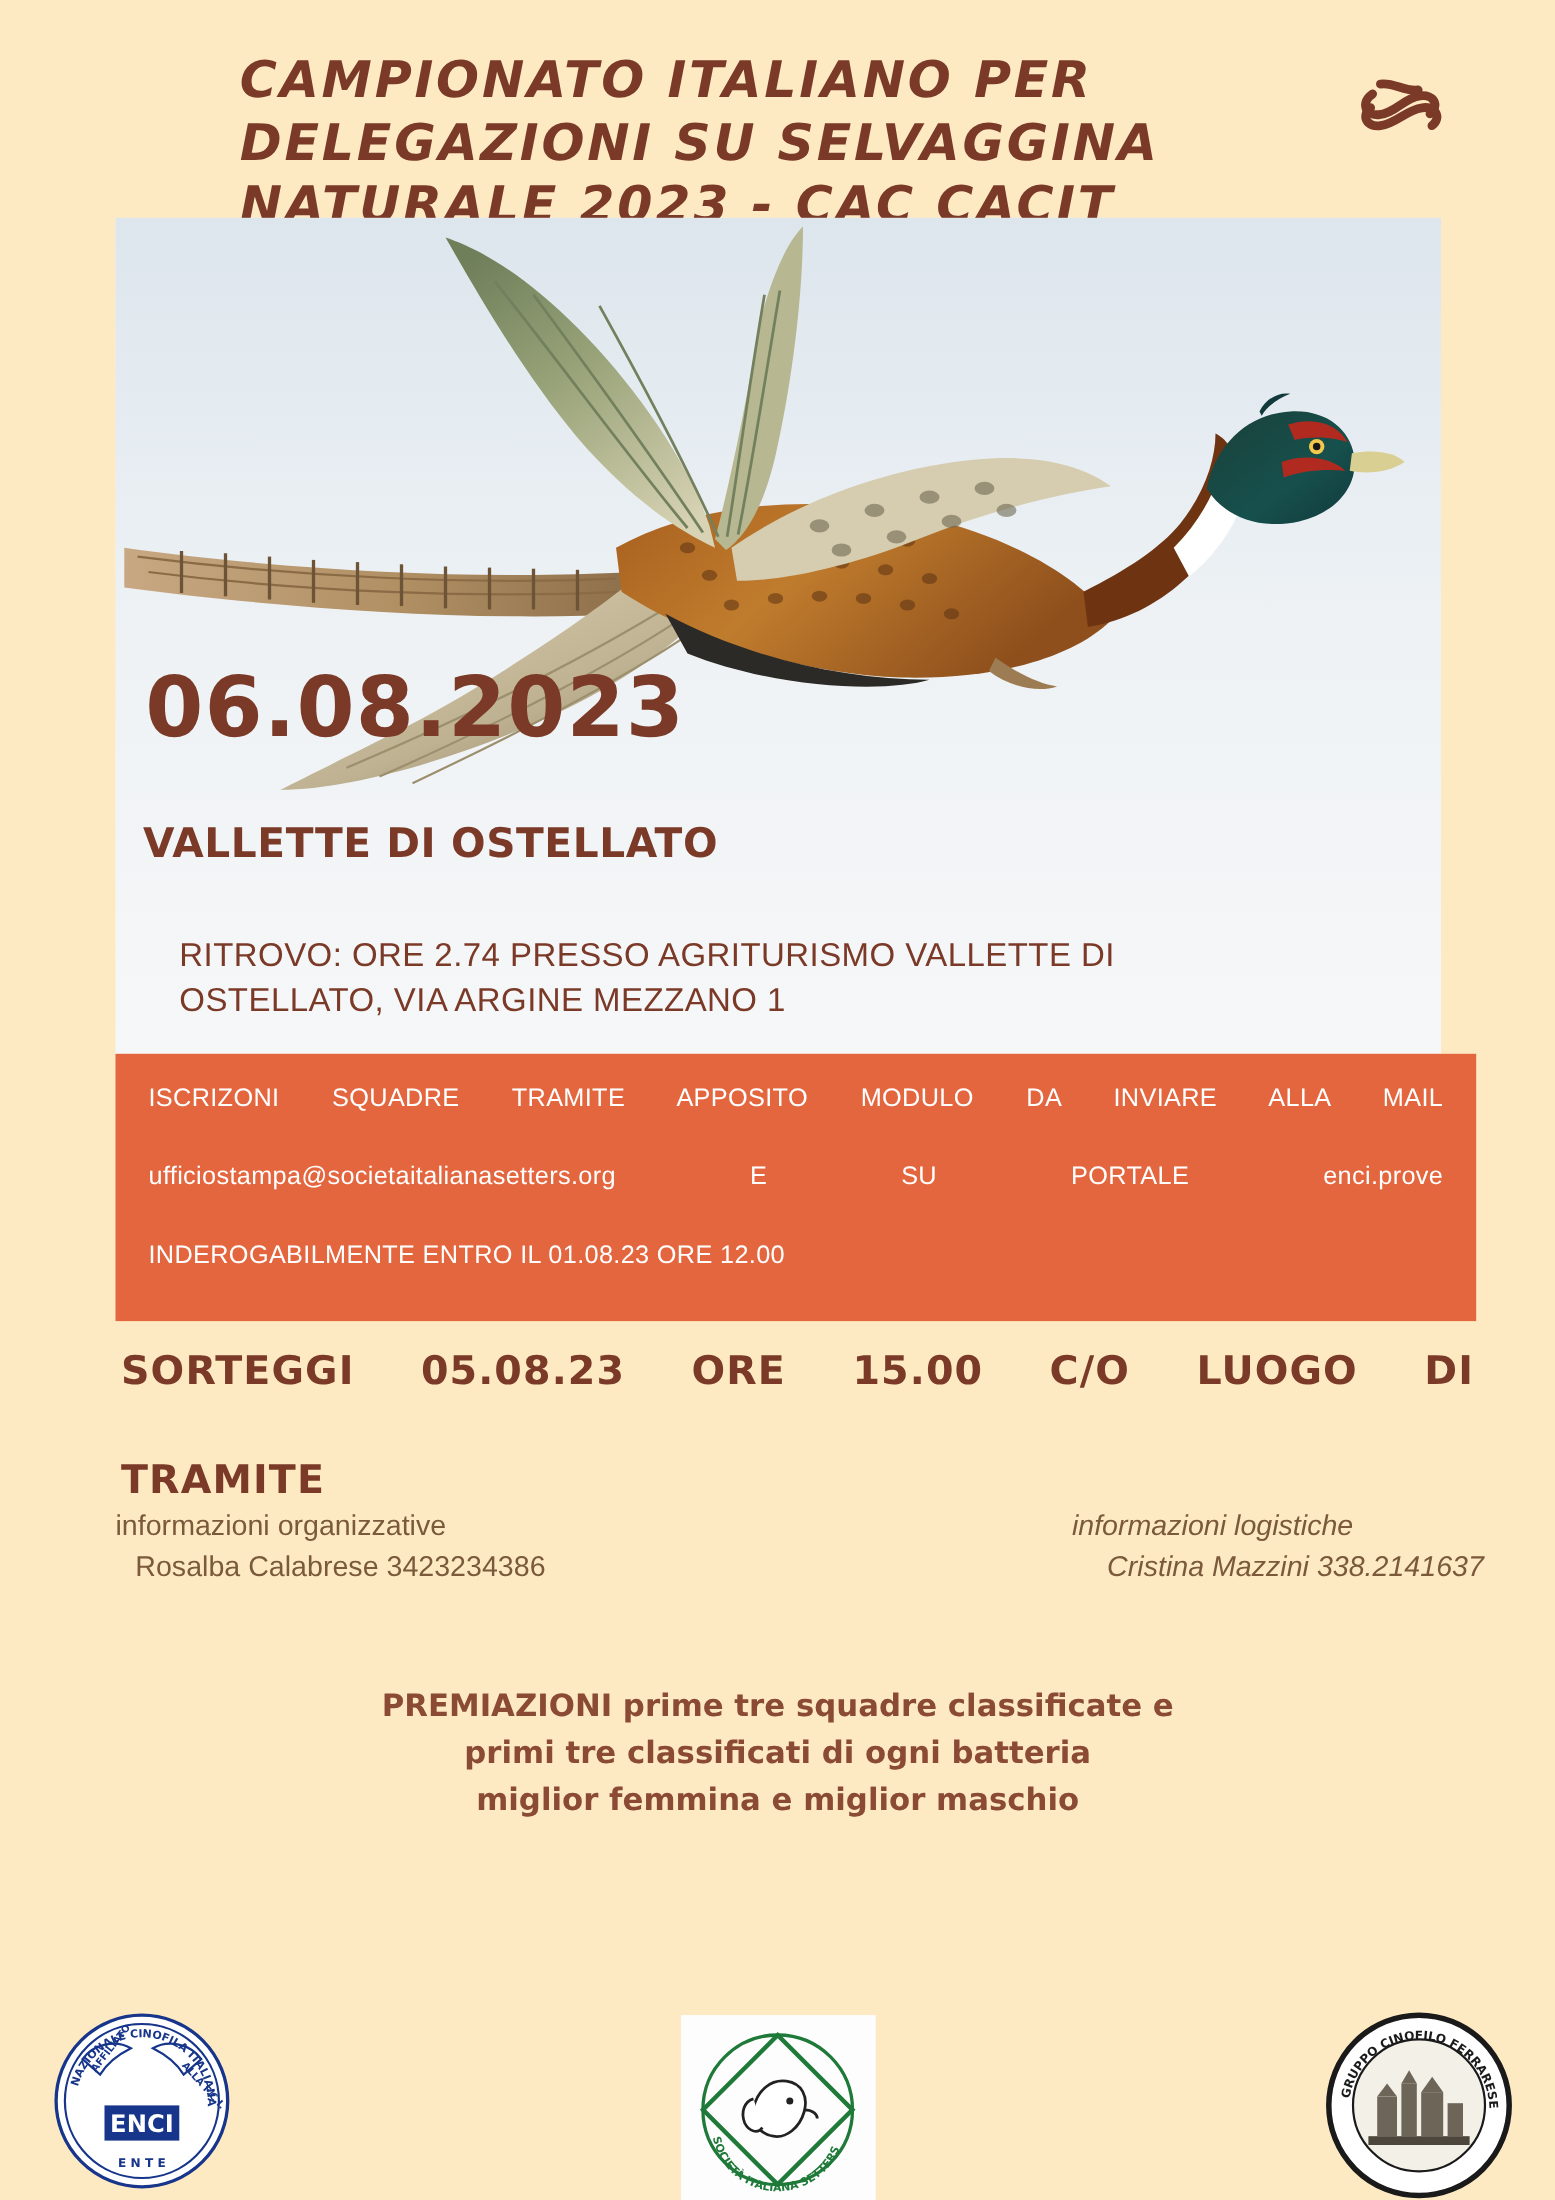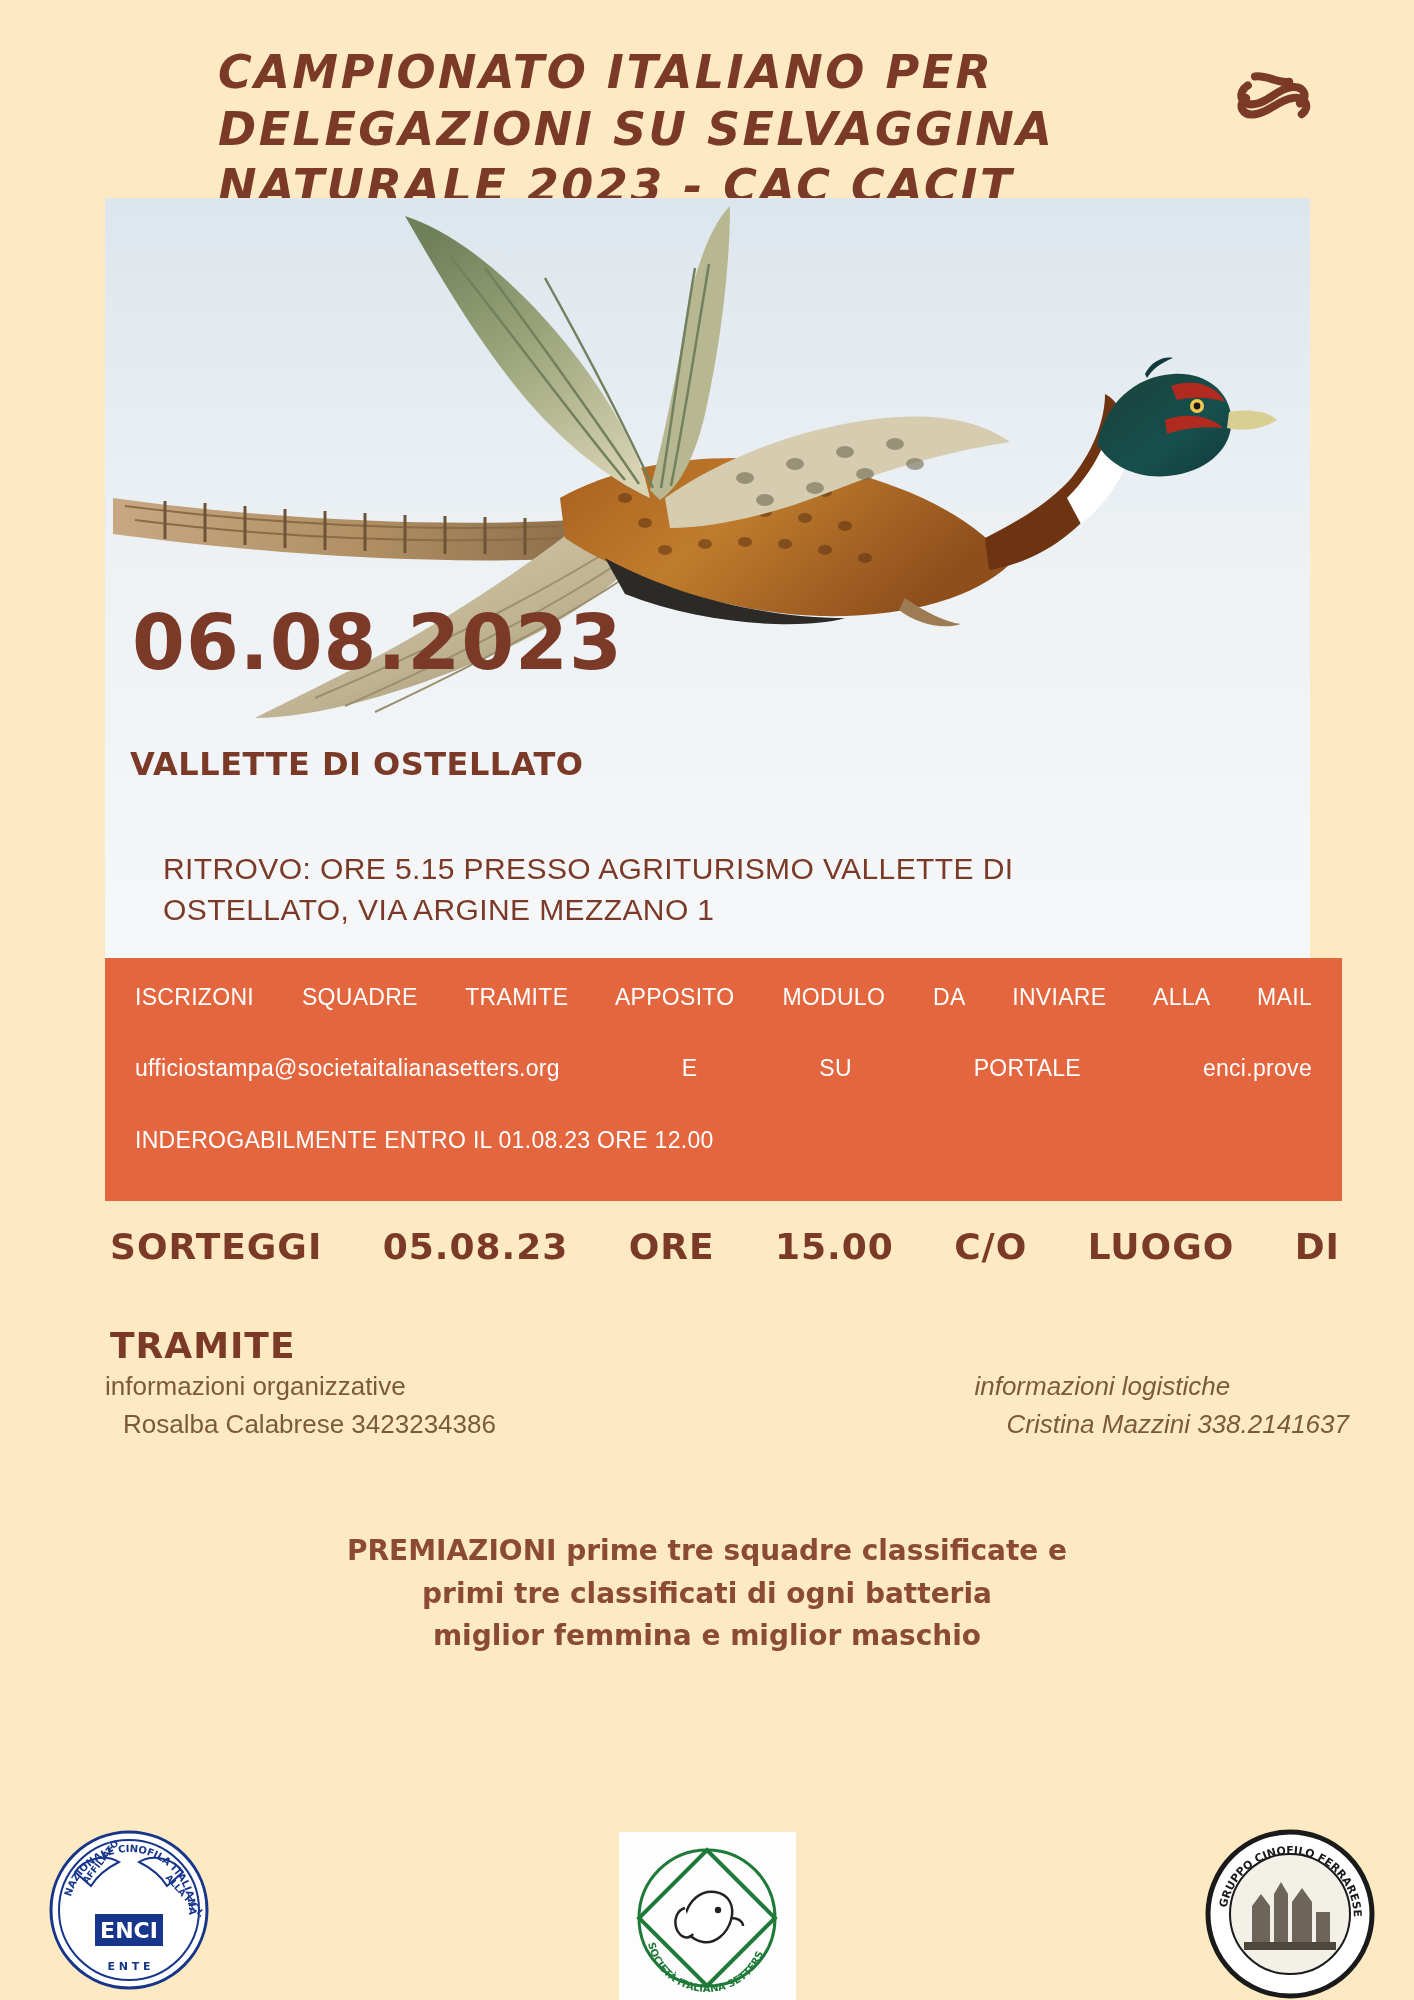--- a/index.html
+++ b/index.html
@@ -64,21 +64,21 @@
     letter-spacing: 1px;
     color: #7b3a27;
     line-height: 1;
   }
   .venue-text {
     position: absolute;
     left: 130px;
     top: 745px;
     font-family: "DejaVu Sans", sans-serif;
     font-weight: bold;
-    font-size: 32px;
+    font-size: 37px;
     letter-spacing: 0.5px;
     color: #7b3a27;
     text-align: right;
   }
   .meet-text {
     position: absolute;
     left: 163px;
     top: 848px;
     width: 1150px;
     font-size: 30px;
@@ -328,21 +328,21 @@
 
       <path d="M800 400 C820 414 840 424 856 426 C838 432 812 426 794 412 Z" fill="#9d7c53"></path>
     </svg>
   </div>
 </div>
 
 <div class="date-text">06.08.2023</div>
 <div class="venue-text">VALLETTE DI OSTELLATO</div>
 
 <div class="meet-text">
-  <span>RITROVO: ORE 5.15 PRESSO AGRITURISMO VALLETTE DI</span>
+  <span>RITROVO: ORE 2.74 PRESSO AGRITURISMO VALLETTE DI</span>
   <span>OSTELLATO, VIA ARGINE MEZZANO 1</span>
 </div>
 
 <div class="orange-band">
   <div class="band-line band-justify">ISCRIZONI SQUADRE TRAMITE APPOSITO MODULO DA INVIARE ALLA MAIL</div>
   <div class="band-line band-justify">ufficiostampa@societaitalianasetters.org E SU PORTALE enci.prove</div>
   <div class="band-line">INDEROGABILMENTE ENTRO IL 01.08.23 ORE 12.00</div>
 </div>
 
 <div class="sorteggi">

